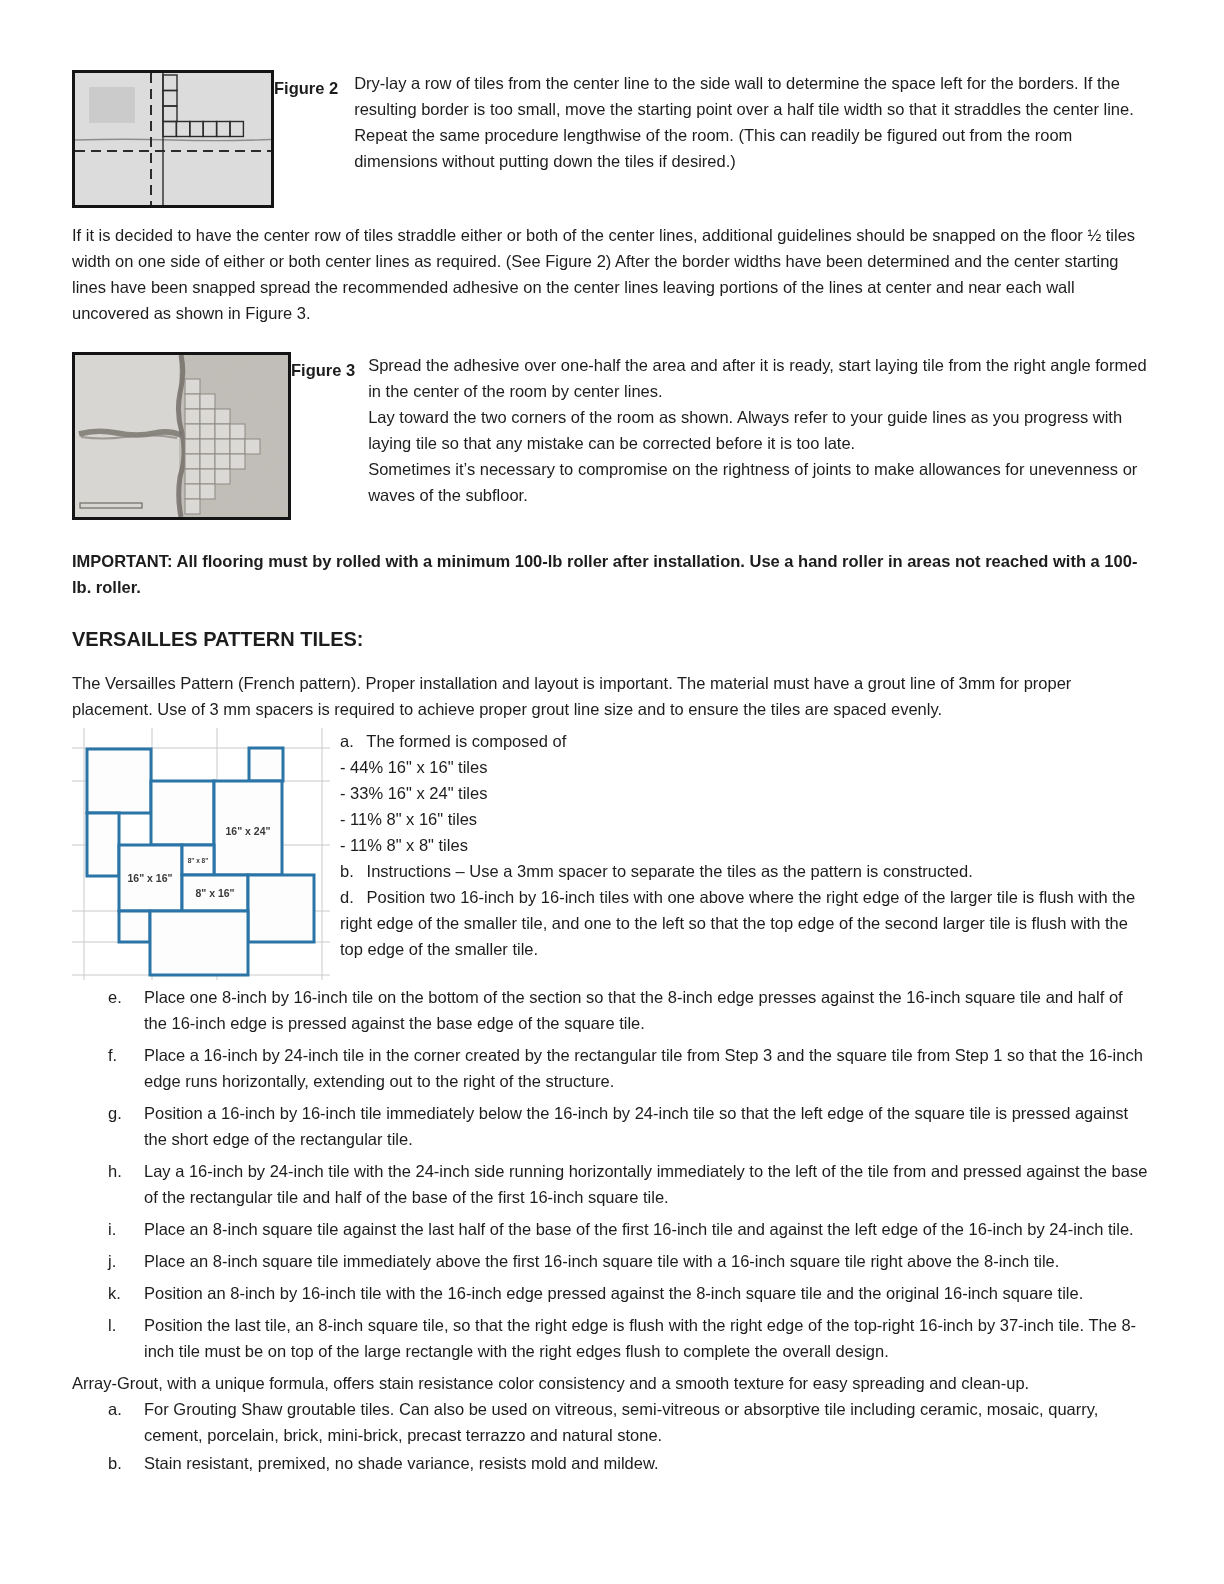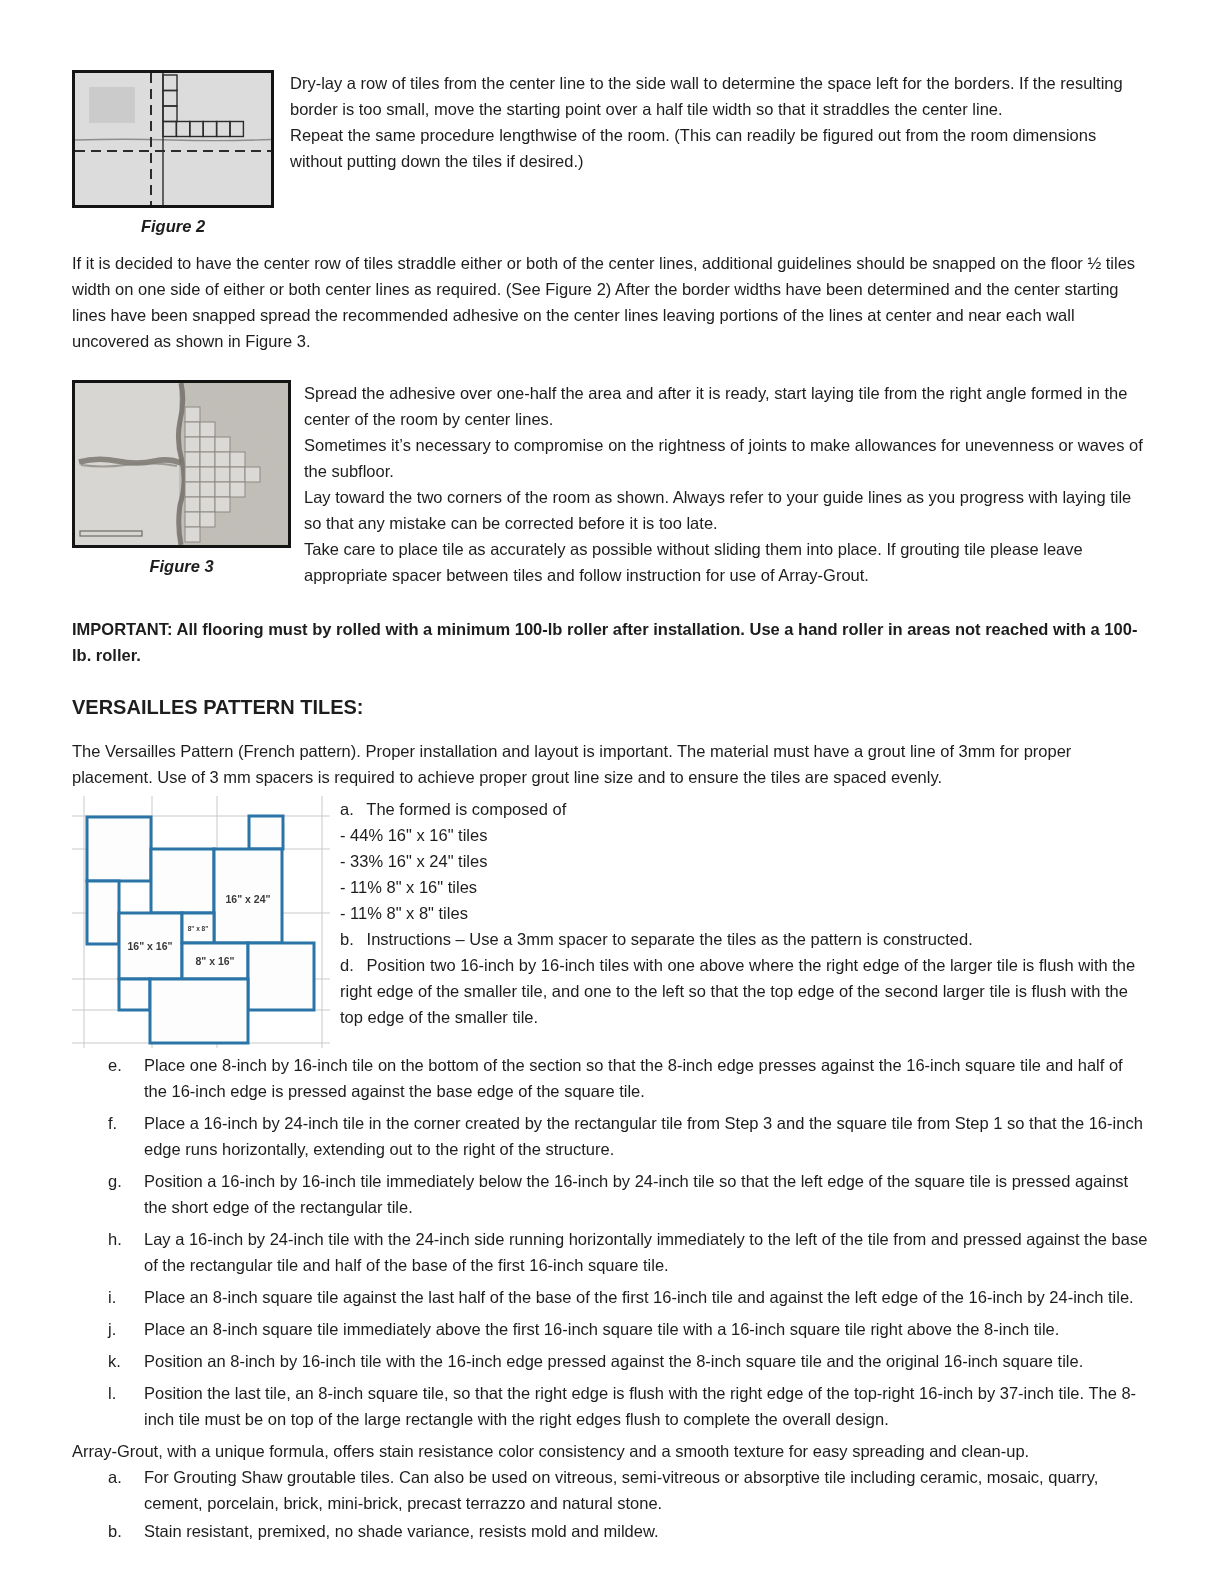--- a/index.html
+++ b/index.html
@@ -3,21 +3,21 @@
 <meta charset="utf-8">
 <style>
   html,body{margin:0;padding:0;background:#ffffff;}
   .page{
     width:1224px;min-height:1584px;box-sizing:border-box;
     padding:70px 74px 40px 72px;background:#ffffff;
     font-family:"Liberation Sans",sans-serif;font-size:16.5px;line-height:26px;color:#1d1d1d;
   }
   p{margin:0;}
   .fig-row{display:flex;align-items:flex-start;}
-  figure{margin:0;flex:0 0 auto;display:flex;flex-direction:column;align-items:center;font-style:italic;}
+  figure{margin:0;flex:0 0 auto;display:flex;flex-direction:row;}
   .img-frame{border:3px solid #141414;background:#dcdcdc;font-size:0;line-height:0;}
   figcaption{font-weight:700;margin-top:8px;line-height:20px;}
   .fig-text{margin-left:16px;flex:1 1 auto;}
   .mt-sm{margin-top:14px;}
   .mt-md{margin-top:26px;}
   .mt-lg{margin-top:28px;}
   .bold{font-weight:700;}
   h3{font-size:20px;line-height:26px;margin:0;font-weight:700;}
   .versailles-row{display:flex;align-items:flex-start;margin-top:6px;}
   .pattern-diagram{flex:0 0 258px;font-size:0;line-height:0;}
@@ -114,23 +114,22 @@
               <rect x="125" y="129" width="15" height="15"></rect>
             <rect x="110" y="144" width="15" height="15"></rect>
           </g>
           <rect x="5" y="148" width="62" height="5" fill="none" stroke="#6f6b66" stroke-width="1.2"></rect>
         </svg>
       </div>
       <figcaption>Figure 3</figcaption>
     </figure>
     <div class="fig-text" style="margin-left:13px;">
       <p>Spread the adhesive over one-half the area and after it is ready, start laying tile from the right angle formed in the center of the room by center lines.</p>
+      <p>Lay toward the two corners of the room as shown. Always refer to your guide lines as you progress with laying tile so that any mistake can be corrected before it is too late.</p>
       <p>Sometimes it’s necessary to compromise on the rightness of joints to make allowances for unevenness or waves of the subfloor.</p>
-      <p>Lay toward the two corners of the room as shown. Always refer to your guide lines as you progress with laying tile so that any mistake can be corrected before it is too late.</p>
-      <p>Take care to place tile as accurately as possible without sliding them into place.  If grouting tile please leave appropriate spacer between tiles and follow instruction for use of Array-Grout.</p>
     </div>
   </section>
 
   <p class="bold mt-lg">IMPORTANT: All flooring must by rolled with a minimum 100-lb roller after installation. Use a hand roller in areas not reached with a 100-lb. roller.</p>
 
   <h3 class="mt-md">VERSAILLES PATTERN TILES:</h3>
   <p style="margin-top:18px;">The Versailles Pattern (French pattern). Proper installation and layout is important. The material must have a grout line of 3mm for proper placement. Use of 3 mm spacers is required to achieve proper grout line size and to ensure the tiles are spaced evenly.</p>
 
   <section class="versailles-row">
     <div class="pattern-diagram">

